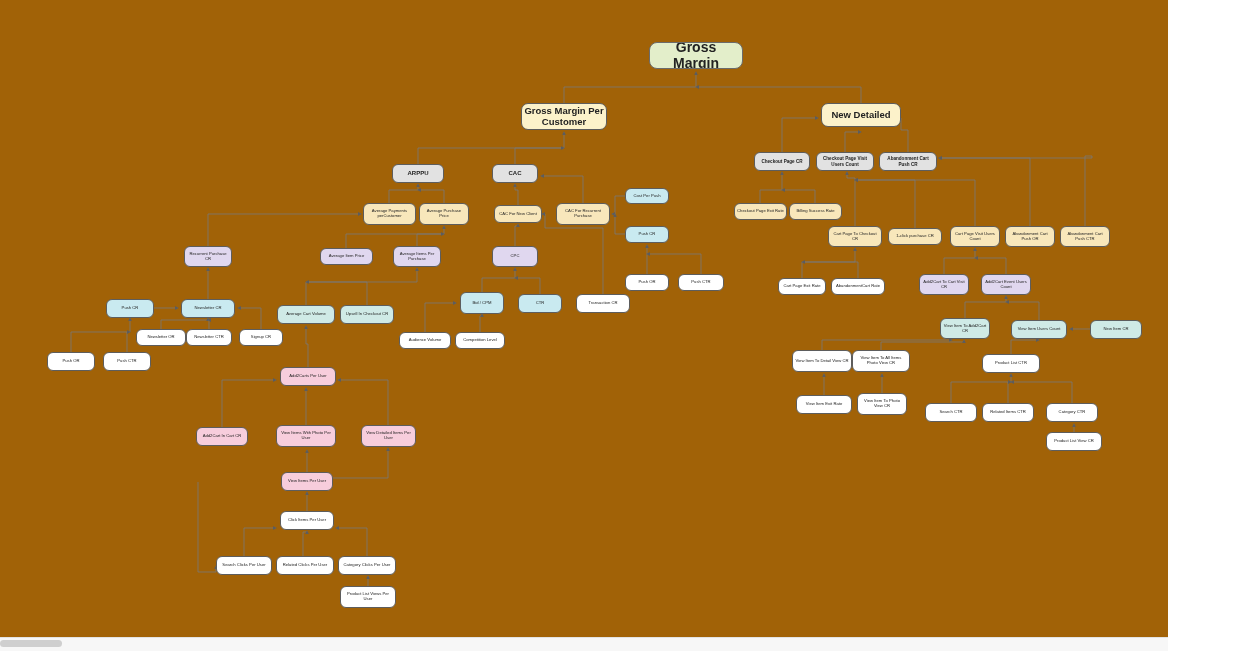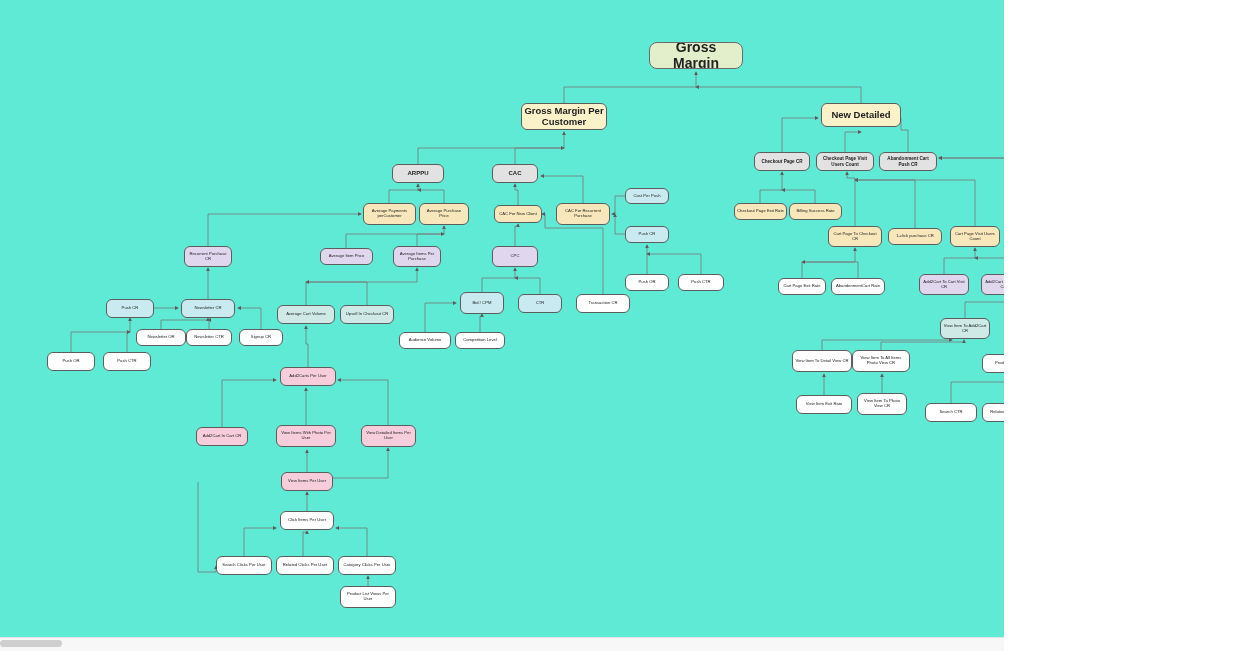--- a/index.html
+++ b/index.html
@@ -1,35 +1,35 @@
 <!DOCTYPE html>
 <html><head>
 <meta charset="utf-8">
 <style>
   html,body{margin:0;padding:0;background:#ffffff;}
   body{font-family:"Liberation Sans", sans-serif;}
-  #canvas{position:relative;width:1004px;height:651px;background:#5eead4;overflow:hidden;}
+  #canvas{position:relative;width:1168px;height:651px;background:#a16207;overflow:hidden;}
   #bottom-strip{position:absolute;left:0;top:637px;width:1256px;height:14px;background:#f7f7f7;border-top:1px solid #e3e3e3;}
   #bottom-strip .sb{position:absolute;left:0;top:2px;width:62px;height:7px;background:#cfcfcf;border-radius:4px;}
   svg.edges{position:absolute;left:0;top:0;width:1256px;height:651px;pointer-events:none;}
   .node{position:absolute;box-sizing:border-box;border:1px solid #5d5d5d;border-radius:6px;
         display:flex;align-items:center;justify-content:center;text-align:center;
         color:#222222;line-height:1.12;padding:1px 2px;overflow:hidden;}
   .node.root{border-radius:8px;border-color:#6b6b6b;}
   .c-green{background:#e3eeca;}
   .c-yellow{background:#fcf2ca;}
   .c-gray{background:#e2e2e2;}
   .c-yellow2{background:#f8e7bb;}
   .c-purple{background:#e0d7ef;}
   .c-cyan{background:#c9eaf0;}
   .c-mint{background:#cfeae6;}
   .c-white{background:#ffffff;}
   .c-pink{background:#f7cddc;}
   .lvl0{font-size:14px;font-weight:bold;}
-  .lvl1{font-size:9.5px;font-weight:bold;}
+  .lvl1{font-size:9.5px;font-weight:bold;border-radius:7px;}
   .lvl2{font-size:6px;font-weight:bold;}
   .lvl3{font-size:4.6px;font-weight:bold;}
   .lvl4{font-size:4.2px;font-weight:normal;}
 </style>
 </head>
 <body>
 
 <div id="canvas">
 
   <svg class="edges" viewBox="0 0 1256 651">

